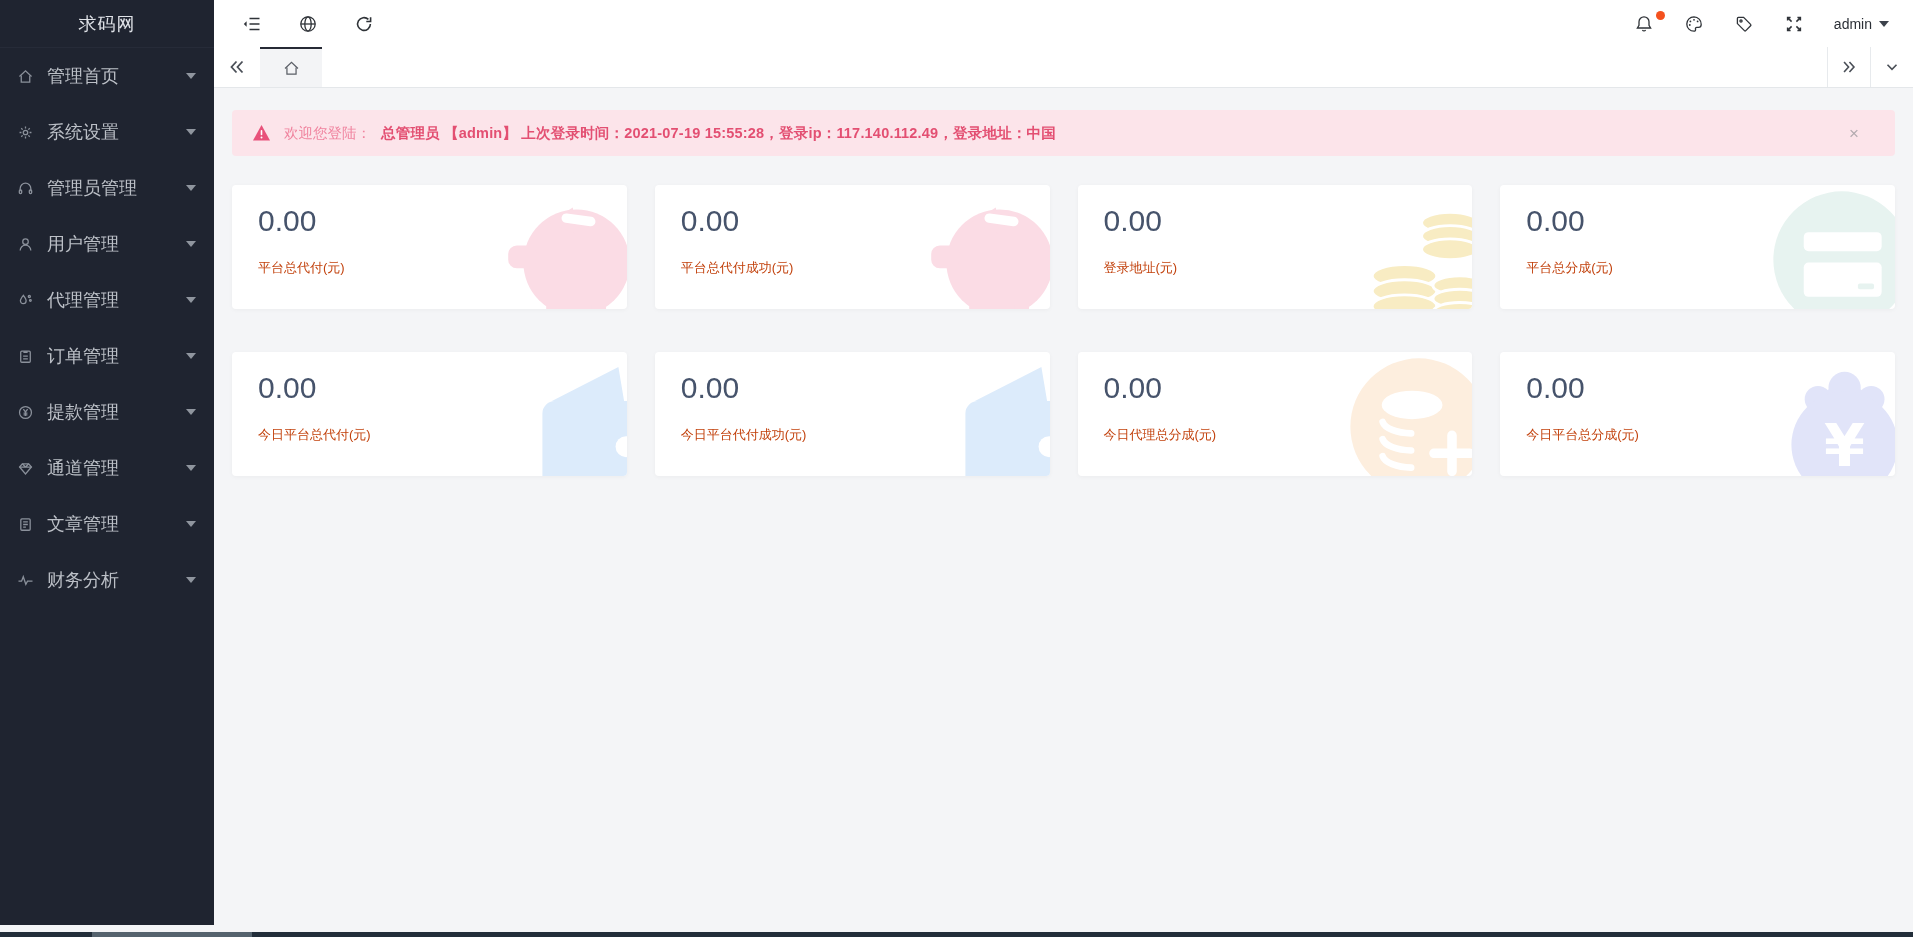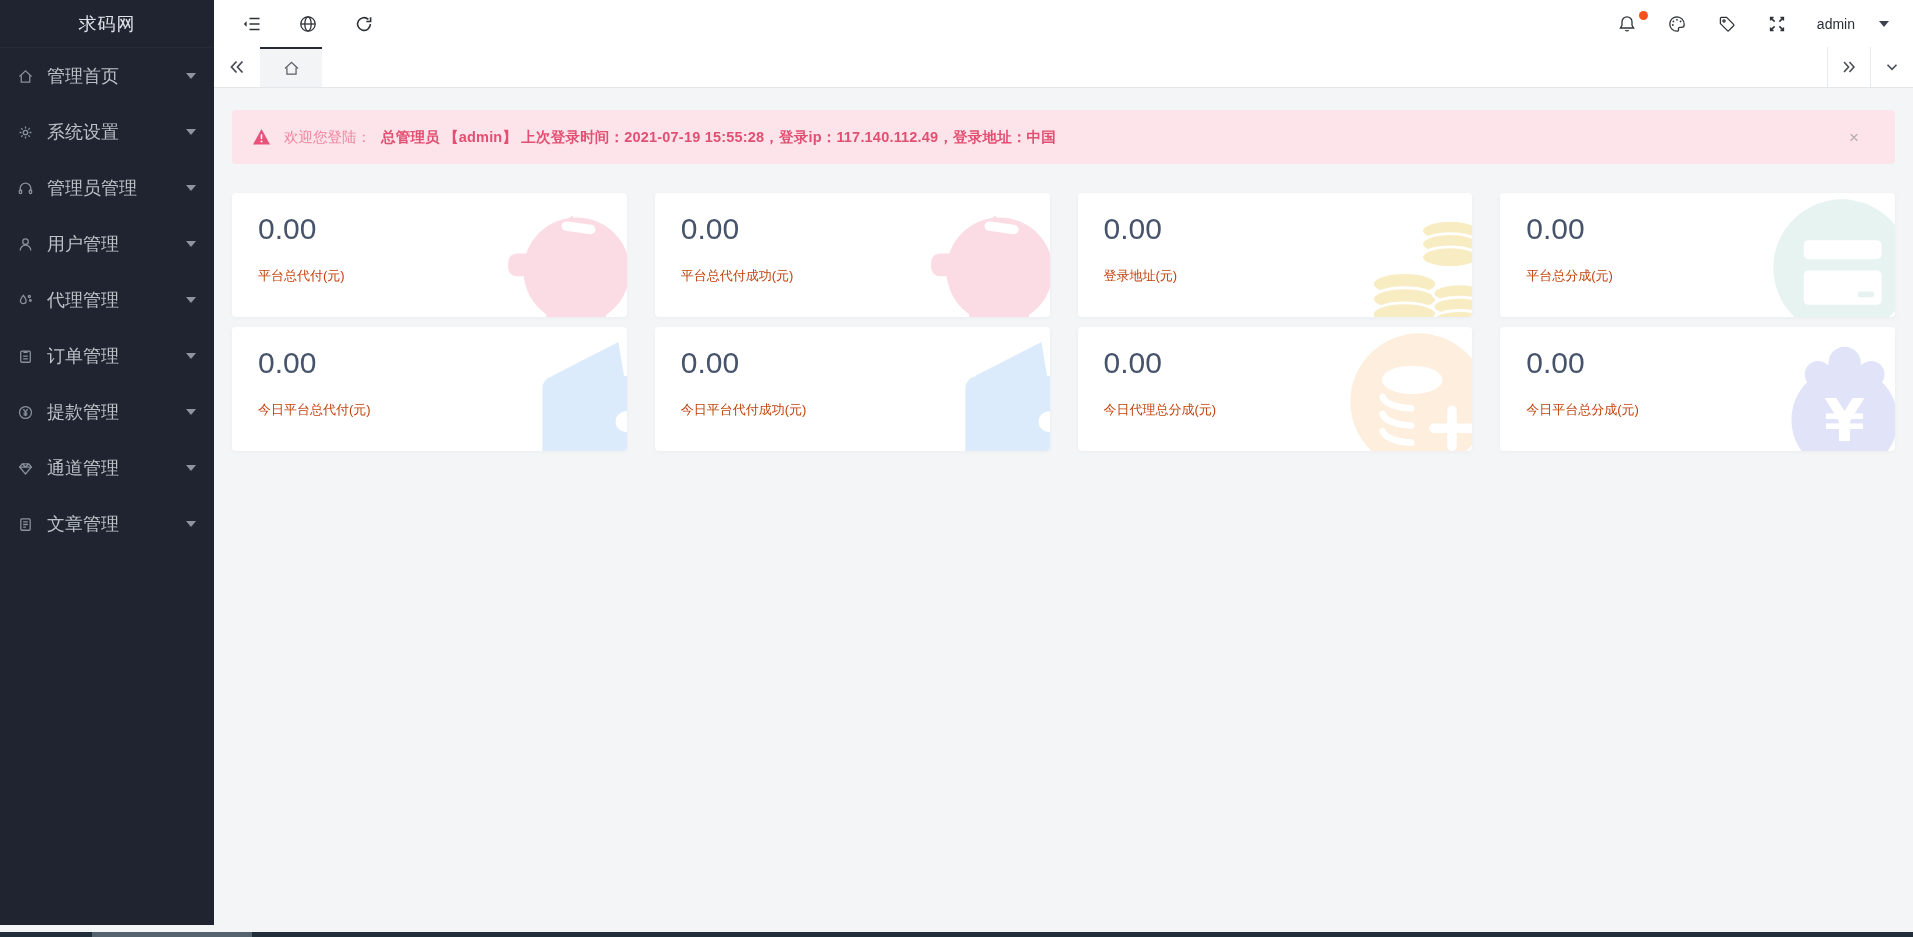--- a/index.html
+++ b/index.html
@@ -16,43 +16,43 @@
   .caret { margin-left:auto; width:0; height:0; border-left:5px solid transparent; border-right:5px solid transparent; border-top:6px solid #8f959e; }
 
   
   .main { position:absolute; left:214px; top:0; right:0; bottom:0; }
   .topbar { height:47px; background:#fff; display:flex; align-items:center; padding:0 24px 0 28px; }
   .tb-left { display:flex; align-items:center; gap:36px; }
   .tb-right { margin-left:auto; display:flex; align-items:center; gap:30px; }
   .tb-btn { width:20px; height:20px; color:#2f3338; cursor:pointer; position:relative; }
   .tb-btn svg { width:100%; height:100%; display:block; }
   .noti-dot { position:absolute; top:-3px; right:-11px; width:9px; height:9px; border-radius:50%; background:#f4511e; }
-  .admin-wrap { display:flex; align-items:center; gap:24px; cursor:pointer; color:#2b2f36; font-size:14px; }
+  .admin-wrap { display:flex; align-items:center; gap:7px; cursor:pointer; color:#2b2f36; font-size:14px; }
   .admin-caret { width:0; height:0; border-left:5px solid transparent; border-right:5px solid transparent; border-top:6px solid #3c424b; }
 
   
   .tabbar { height:41px; background:#fff; border-bottom:1px solid #e4e7ea; display:flex; align-items:stretch; }
   .tab-nav { width:46px; display:flex; align-items:center; justify-content:center; cursor:pointer; color:#4a4f57; }
   .tab-nav svg { width:20px; height:20px; }
   .tab-home { width:62px; background:#f3f4f6; border-top:2px solid #262a35; display:flex; align-items:center; justify-content:center; cursor:pointer; }
   .tab-home svg { width:19px; height:19px; color:#5a5e66; }
   .tab-spacer { flex:1; }
   .tab-right { width:43px; border-left:1px solid #e7eaed; display:flex; align-items:center; justify-content:center; cursor:pointer; color:#4a4f57; }
   .tab-right svg { width:18px; height:18px; }
 
   
   .content { position:absolute; top:89px; left:0; right:0; bottom:5px; background:#f4f5f7; padding:21px 18px; overflow:hidden; }
 
-  .alert { height:54px; background:#fce4ea; border-radius:4px; display:flex; align-items:center; padding:0 20px; position:relative; }
+  .alert { height:46px; background:#fce4ea; border-radius:4px; display:flex; align-items:center; padding:0 20px; position:relative; }
   .alert-icon { width:19px; height:18px; margin-right:13px; flex:none; }
   .alert-prefix { color:#f0849f; font-size:14.5px; margin-right:10px; }
   .alert-msg { color:#e34f72; font-size:14.5px; font-weight:700; letter-spacing:.2px; }
   .alert-close { position:absolute; right:36px; top:50%; transform:translateY(-50%); color:#b3abb0; font-size:17px; line-height:1; cursor:pointer; }
 
-  .cards { margin-top:29px; display:grid; grid-template-columns:repeat(4,1fr); gap:10px 28px; }
+  .cards { margin-top:29px; display:grid; grid-template-columns:repeat(4,1fr); gap:43px 28px; }
   .card { background:#fff; border-radius:4px; height:124px; position:relative; overflow:hidden; box-shadow:0 1px 4px rgba(0,0,0,.04); }
   .card .num { margin:19px 0 0 26px; font-size:30px; color:#46536b; }
   .card .lbl { margin:21px 0 0 26px; font-size:13px; color:#c2410c; }
   .bgicon { position:absolute; right:-18px; bottom:-22px; width:152px; height:152px; pointer-events:none; }
   .bgicon svg { width:100%; height:100%; display:block; }
 
   
   .hscroll { position:absolute; left:0; right:0; bottom:0; height:5px; background:#222e3a; z-index:5; }
   .hscroll-thumb { position:absolute; left:92px; width:160px; top:0; bottom:0; background:#55636e; }
 </style>
@@ -159,20 +159,29 @@
       <span class="mi">
           <svg viewBox="0 0 16 16" fill="none" stroke="currentColor" stroke-width="1.2">
             <rect x="3.6" y="2.8" width="8.8" height="10.6" rx="1"></rect>
             <path d="M5.8 5.6 h4.4 M5.8 8 h4.4 M5.8 10.4 h2.6"></path>
           </svg>
         </span>
       <span>文章管理</span>
       <span class="caret"></span>
     </div>
 
+    <div class="menu-item">
+      <span class="mi">
+          <svg viewBox="0 0 16 16" fill="none" stroke="currentColor" stroke-width="1.2">
+            <path d="M1.4 8.6 h2.9 l1.6-4.2 2.4 7.2 1.6-3 h4.7"></path>
+          </svg>
+        </span>
+      <span>财务分析</span>
+      <span class="caret"></span>
+    </div>
   </div>
 
   <div class="main">
 
     <div class="topbar">
       <div class="tb-left">
         <span class="tb-btn">
             <svg viewBox="0 0 20 20" fill="none" stroke="currentColor" stroke-width="1.5">
               <path d="M7.5 4.6 H17.5 M7.5 10 H17.5 M7.5 15.4 H17.5"></path>
               <path d="M4.6 7.2 L1.8 10 L4.6 12.8 Z" fill="currentColor" stroke="none"></path>

